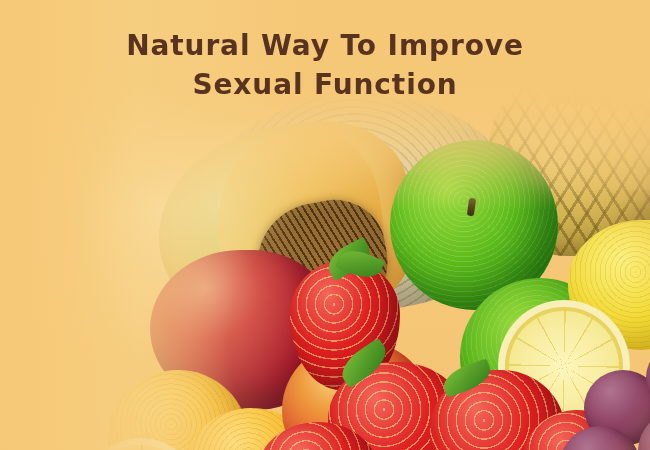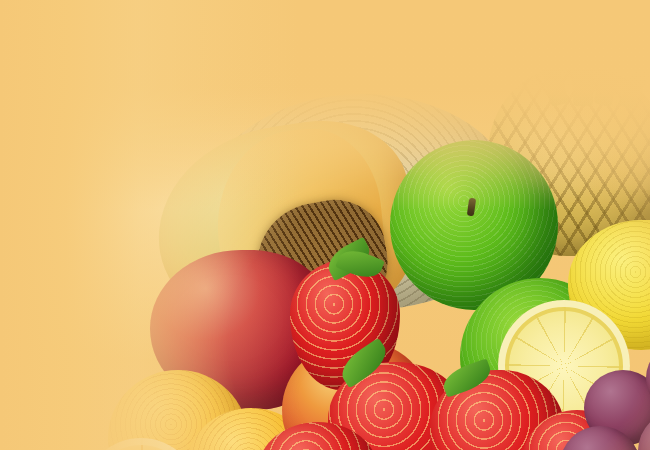--- a/index.html
+++ b/index.html
@@ -284,14 +284,18 @@
     <div class="fr grape g4"></div>
 
     <div class="fr orange-slice"></div>
 
   </div>
 
   <div class="top-fade"></div>
   <div class="left-fade"></div>
   <div class="right-soft"></div>
 
+  <div class="headline">
+    <div class="line">Natural Way To Improve</div>
+    <div class="line">Sexual Function</div>
+  </div>
 
 </div>
 
 </body></html>

